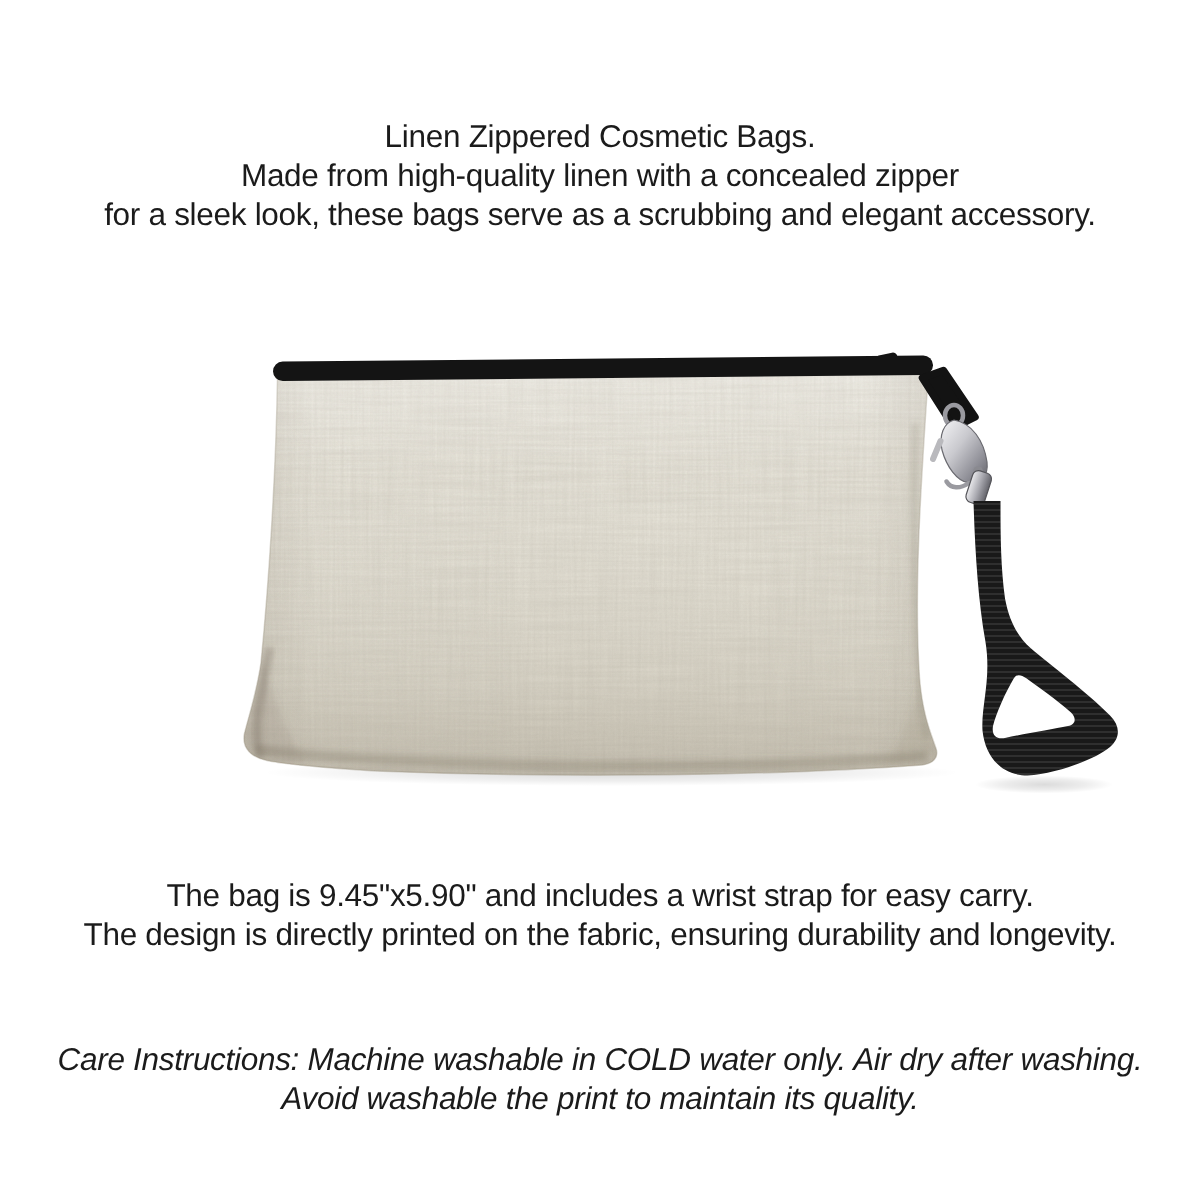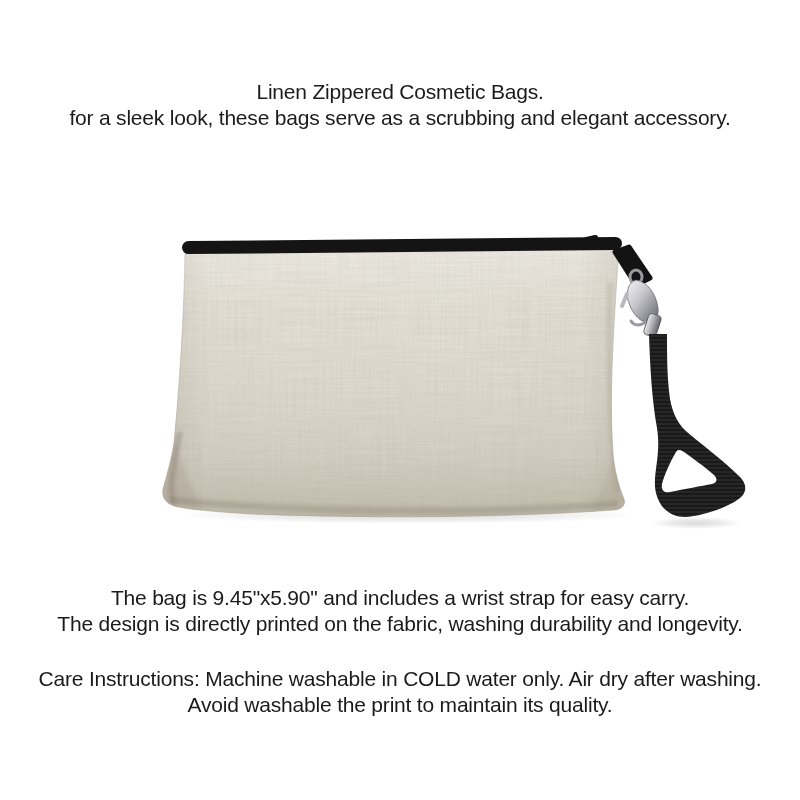--- a/index.html
+++ b/index.html
@@ -15,33 +15,34 @@
   .text-block {
     position: absolute; left: 0; width: 800px;
     text-align: center;
     font-size: 21px; line-height: 26px;
     letter-spacing: -0.2px;
     color: #1b1b1b;
   }
   .text-block p { margin: 0; white-space: nowrap; }
   .intro   { top: 79px; }
   .details { top: 585px; }
-  .care    { top: 666px; }
+  .care    { top: 694px; font-style: italic; }
   .product {
     position: absolute; left: 140px; top: 222px;
     width: 620px; height: 345px; margin: 0; padding: 0;
   }
 </style>
 </head>
 <body>
 
 <main class="canvas">
 
   <header class="text-block intro">
     <p>Linen Zippered Cosmetic Bags.</p>
+    <p>Made from high-quality linen with a concealed zipper</p>
     <p>for a sleek look, these bags serve as a scrubbing and elegant accessory.</p>
   </header>
 
   <figure class="product">
     <svg width="620" height="345" viewBox="0 0 620 345" xmlns="http://www.w3.org/2000/svg">
       <defs>
         <radialGradient id="floorShadow" cx="0.5" cy="0.5" r="0.5">
           <stop offset="0%" stop-color="rgba(0,0,0,0.14)"></stop>
           <stop offset="60%" stop-color="rgba(0,0,0,0.07)"></stop>
           <stop offset="100%" stop-color="rgba(0,0,0,0)"></stop>
@@ -185,21 +186,21 @@
                  C 544,267 562,264 572,262
                  C 577,261 578,257 574,253
                  C 564,244 552,236 544,230
                  C 541,228 538,227 536,230 Z"></path>
       </g>
     </svg>
   </figure>
 
   <section class="text-block details">
     <p>The bag is 9.45"x5.90" and includes a wrist strap for easy carry.</p>
-    <p>The design is directly printed on the fabric, washing durability and longevity.</p>
+    <p>The design is directly printed on the fabric, ensuring durability and longevity.</p>
   </section>
 
   <section class="text-block care">
     <p>Care Instructions: Machine washable in COLD water only. Air dry after washing.</p>
     <p>Avoid washable the print to maintain its quality.</p>
   </section>
 
 </main>
 
 </body></html>

